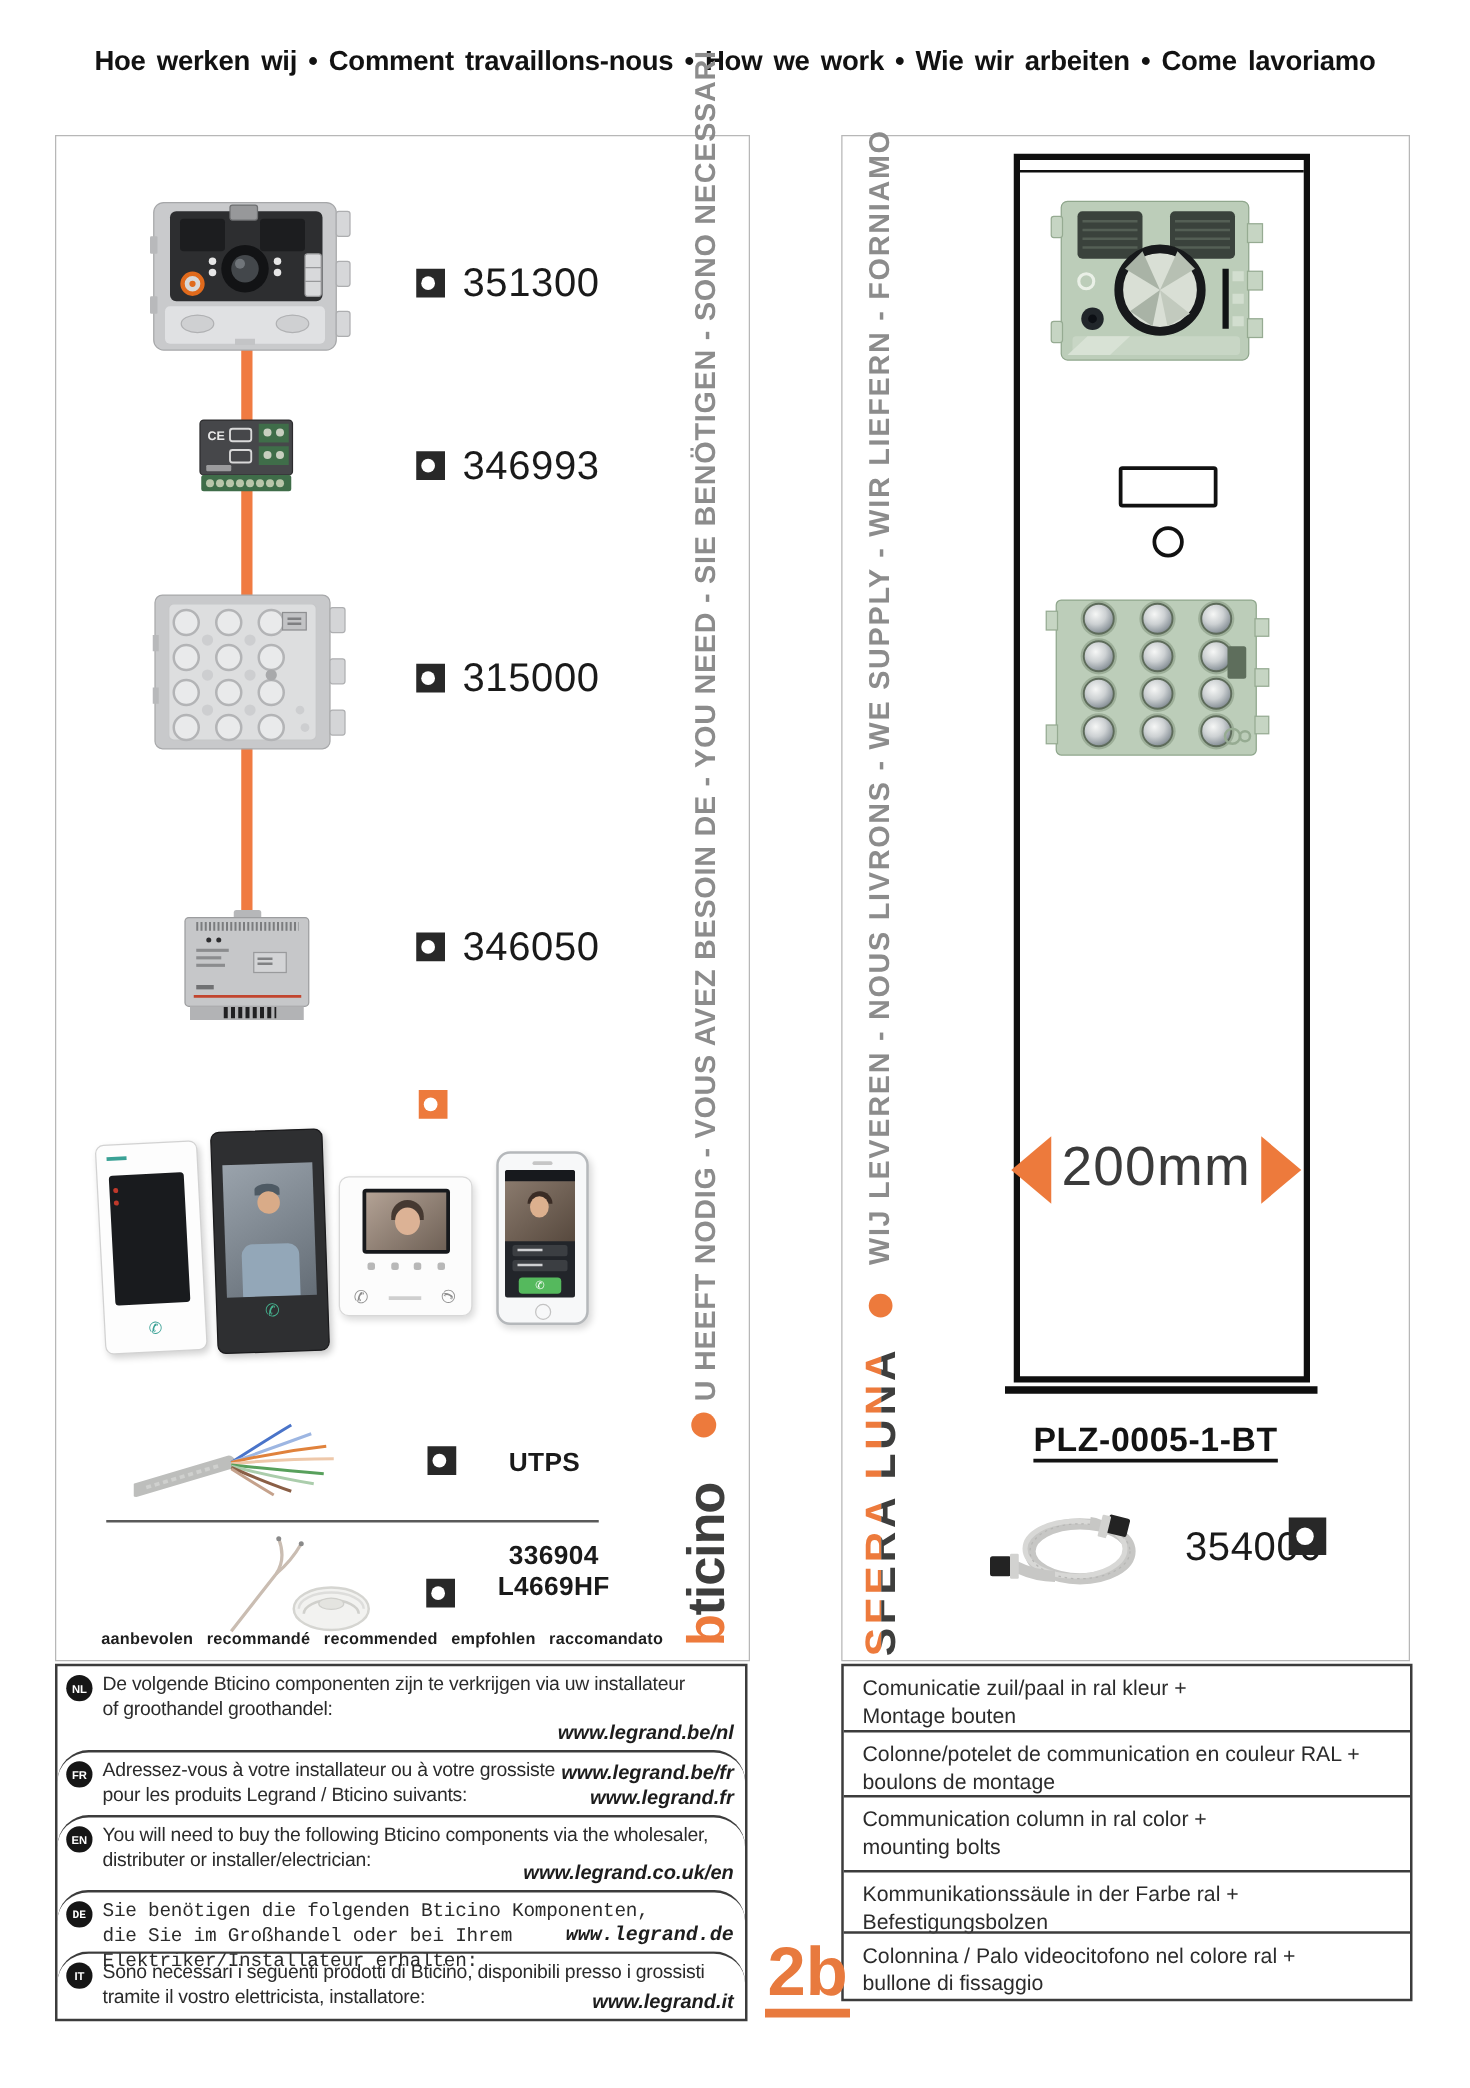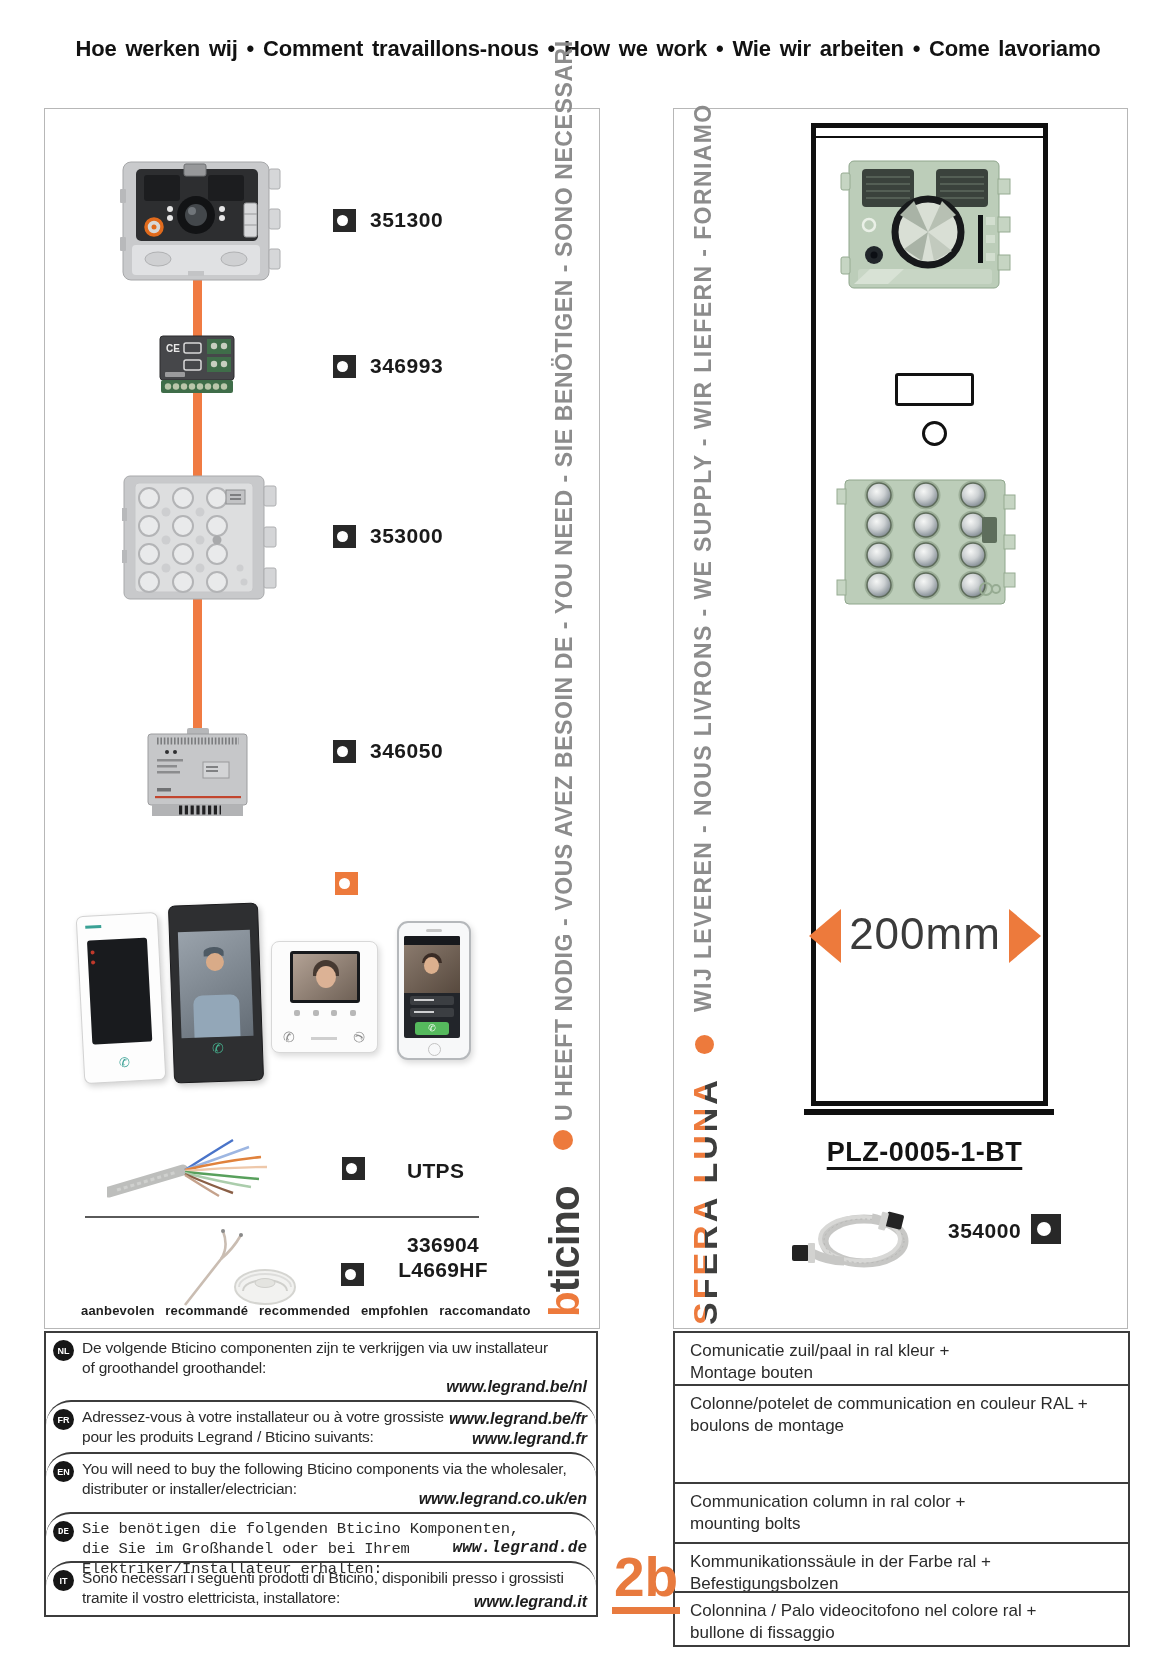--- a/index.html
+++ b/index.html
@@ -8,21 +8,21 @@
   .header{position:absolute;left:0;right:0;top:36px;text-align:center;font-size:22px;font-weight:700;color:#121212;letter-spacing:-0.2px;word-spacing:3px;}
   .panel{position:absolute;border:1px solid #b7b7b7;background:#fff;}
 
   
   .sq-icon{width:23px;height:23px;background:#282828;position:relative;flex:0 0 auto;}
   .sq-icon::after{content:"";position:absolute;left:4px;top:6px;width:11px;height:11px;border-radius:50%;background:#fff;}
   .sq-icon.orange{background:#ED7A3C;}
   .sq-icon.lg{width:30px;height:30px;}
   .sq-icon.lg::after{left:6px;top:8px;width:14px;height:14px;}
   .code-row{position:absolute;display:flex;align-items:center;gap:14px;}
-  .code-label{font-size:21px;font-weight:700;color:#1a1a1a;letter-spacing:0.5px;}
+  .code-label{font-size:32px;font-weight:400;color:#1a1a1a;letter-spacing:0.5px;}
   .small-code{font-size:21px;font-weight:700;color:#1a1a1a;letter-spacing:0.3px;}
 
   .orange-line{position:absolute;background:#F07B42;}
   .divider{position:absolute;background:#5a5a5a;}
 
   
   .vtext{position:absolute;transform:rotate(-90deg);transform-origin:0 0;white-space:nowrap;font-weight:700;color:#8C8C8C;font-size:23px;letter-spacing:0.6px;}
   .dot{position:absolute;border-radius:50%;background:#ED7A3C;}
   .logo-bticino{position:absolute;transform:rotate(-90deg);transform-origin:0 0;font-size:42px;font-weight:700;letter-spacing:-1px;color:#3E3E3D;white-space:nowrap;line-height:1;}
   .logo-bticino .b{color:#ED7A3C;}
@@ -193,21 +193,21 @@
         <circle cx="78" cy="94" r="4.5" fill="#cdced0"></circle>
       <circle cx="95" cy="66" r="4.5" fill="#a8a9ab"></circle>
       <circle cx="118" cy="94" r="3.5" fill="#cdced0"></circle>
         <circle cx="122" cy="108" r="3.5" fill="#cdced0"></circle>
       <rect x="104" y="16" width="19" height="14" fill="#c2c3c5" stroke="#8e8f91"></rect>
       <rect x="108" y="20" width="11" height="2" fill="#7e7f81"></rect>
         <rect x="108" y="24" width="11" height="2" fill="#7e7f81"></rect>
     </svg>
     <div class="code-row" style="left:288px;top:415px;">
       <div class="sq-icon"></div>
-      <div class="code-label">353000</div>
+      <div class="code-label">315000</div>
     </div>
 
     <svg class="abs" style="left:102px;top:619px;" width="101" height="88" viewBox="0 0 101 88">
       <rect x="40" y="0" width="22" height="8" rx="2" fill="#b6b7b9"></rect>
       <rect x="1" y="6" width="99" height="71" rx="3" fill="#c6c7c9" stroke="#9c9d9f"></rect>
       <line x1="10" y1="13" x2="92" y2="13" stroke="#7b7c7e" stroke-width="7" stroke-dasharray="1.6 1.8"></line>
       <circle cx="20" cy="24" r="2" fill="#2e2e30"></circle>
         <circle cx="28" cy="24" r="2" fill="#2e2e30"></circle>
       <rect x="10" y="31" width="26" height="2.5" fill="#8b8c8e"></rect>
       <rect x="10" y="37" width="20" height="2.5" fill="#8b8c8e"></rect>
@@ -480,21 +480,21 @@
 
   <div class="note-table" style="left:673px;top:1331px;width:453px;">
     <div class="rnote-row" style="height:51px;">
       <div>Comunicatie zuil/paal in ral kleur +</div>
         <div>Montage bouten</div>
     </div>
     <div class="rnote-row" style="height:52px;">
       <div>Colonne/potelet de communication en couleur RAL +</div>
         <div>boulons de montage</div>
     </div>
-    <div class="rnote-row" style="height:60px;margin-top:46px;">
+    <div class="rnote-row" style="height:60px;">
       <div>Communication column in ral color +</div>
         <div>mounting bolts</div>
     </div>
     <div class="rnote-row" style="height:49px;">
       <div>Kommunikationssäule in der Farbe ral +</div>
         <div>Befestigungsbolzen</div>
     </div>
     <div class="rnote-row" style="height:54px;">
       <div>Colonnina / Palo videocitofono nel colore ral +</div>
         <div>bullone di fissaggio</div>

